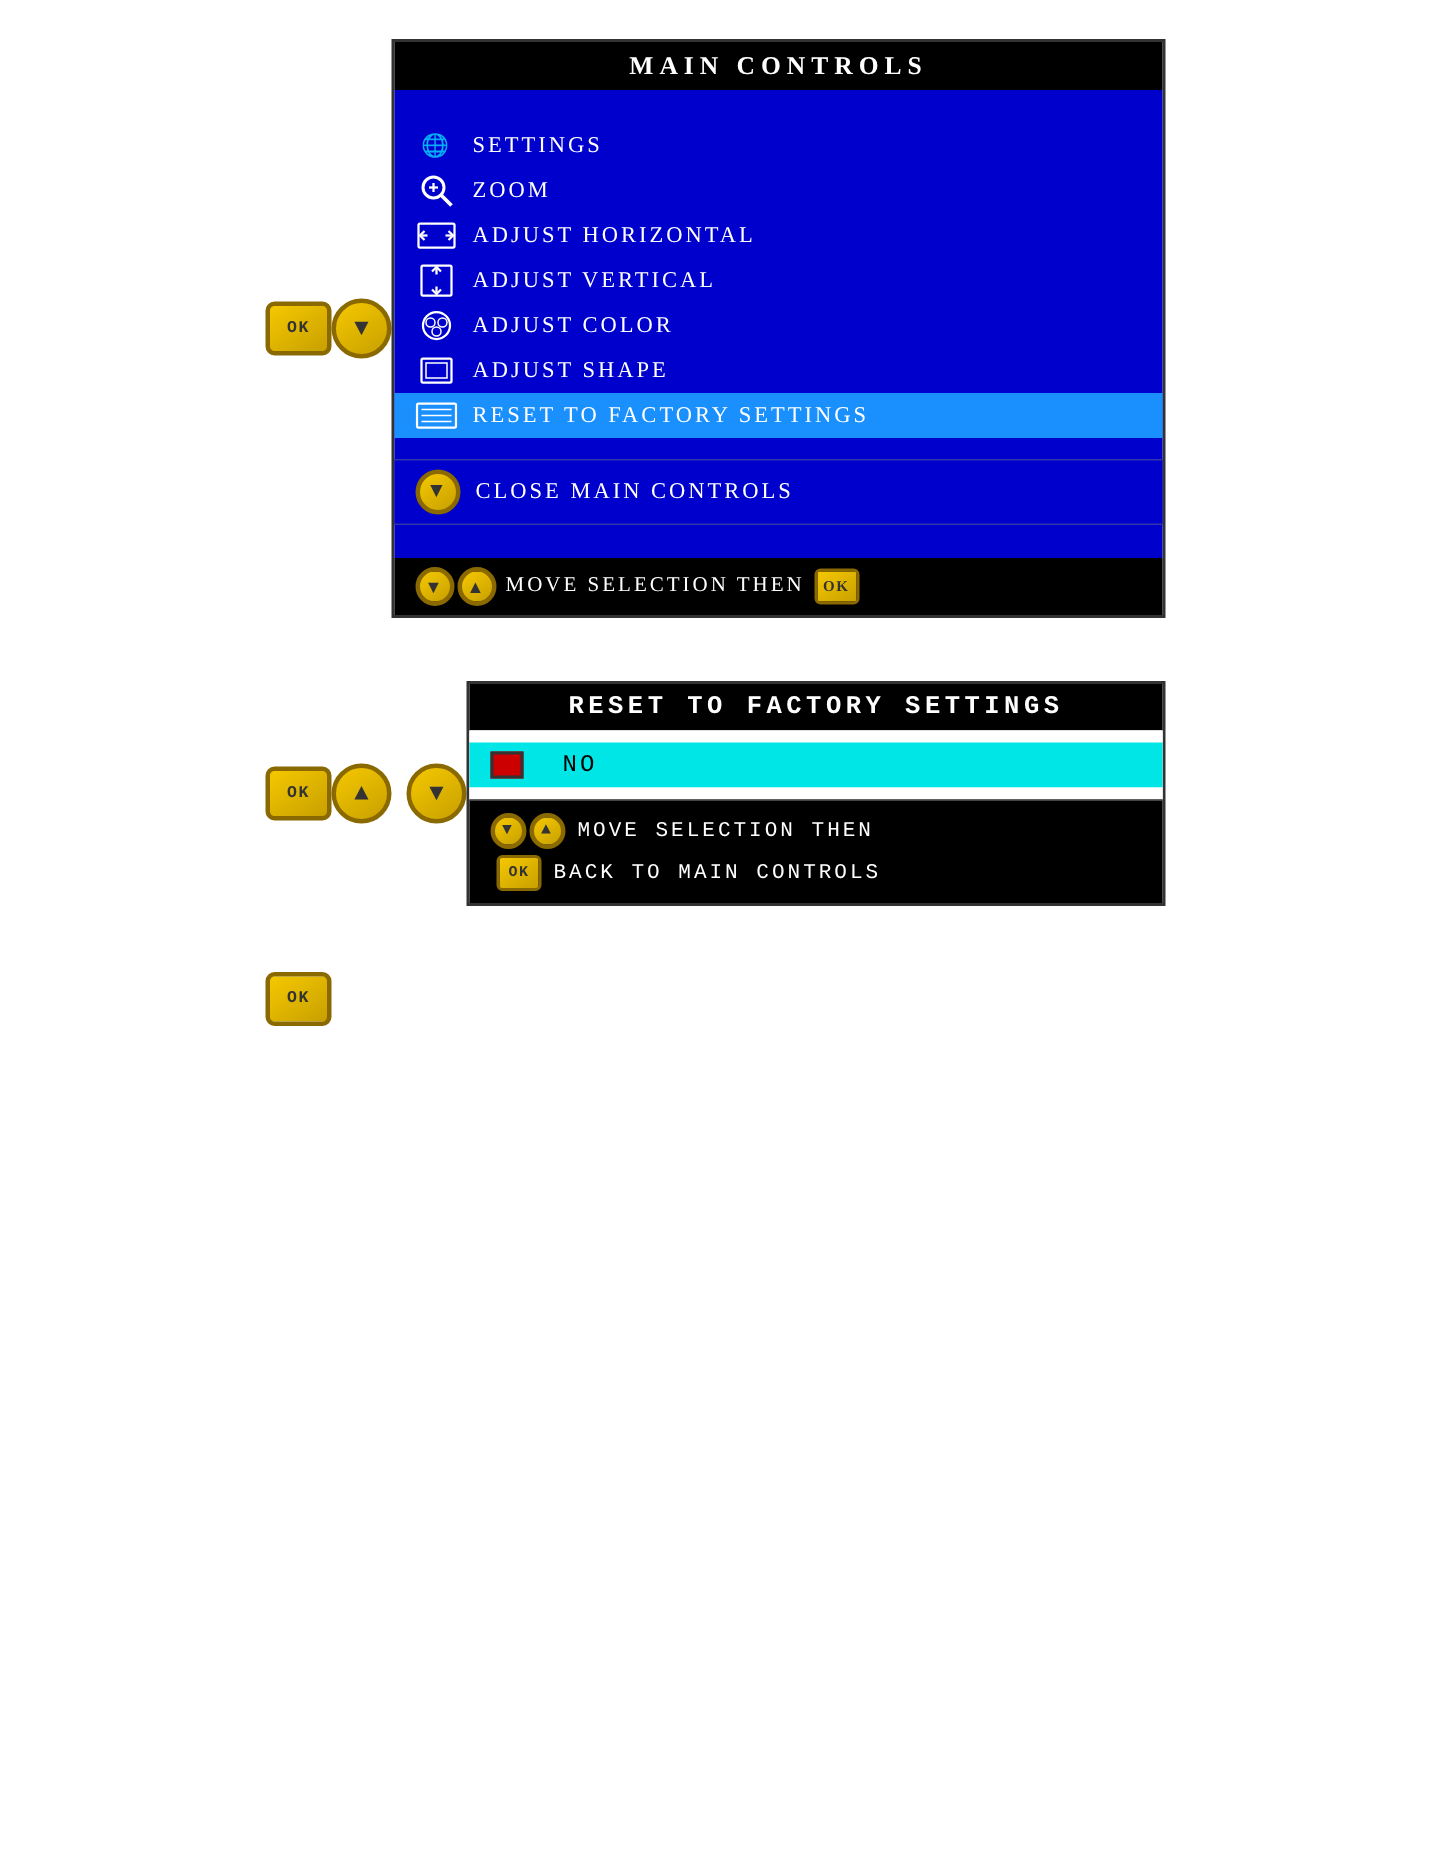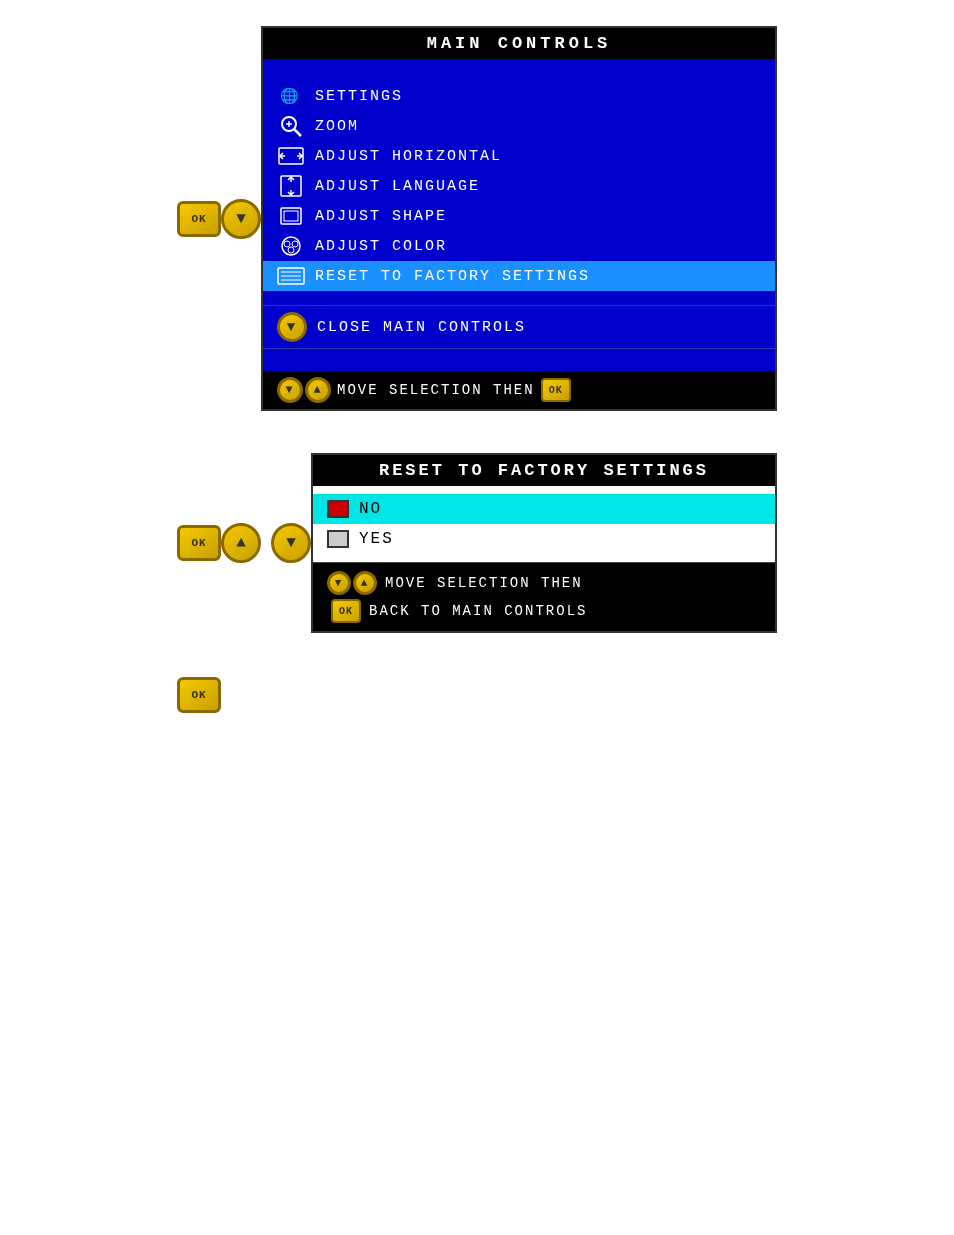--- a/index.html
+++ b/index.html
@@ -56,20 +56,21 @@
       align-items: center;
       gap: 10px;
       margin: 8px 0;
     }
 
     
     .menu-panel {
       width: 656px;
       border: 2px solid #333;
       margin: 6px 0;
+      font-family: Liberation Serif, serif;
     }
 
     .menu-title {
       background: #000000;
       color: #ffffff;
       text-align: center;
       padding: 6px 10px;
       font-size: 17px;
       letter-spacing: 4px;
       font-weight: bold;
@@ -151,21 +152,21 @@
     .reset-body {
       background: #ffffff;
     }
 
     .reset-item {
       display: flex;
       align-items: center;
       padding: 6px 14px;
       font-size: 16px;
       letter-spacing: 2px;
-      gap: 10px;
+      gap: 26px;
       color: #000;
     }
 
     .reset-item.selected {
       background: #00e5e5;
       color: #000000;
     }
 
     .reset-item .item-icon-small {
       display: inline-flex;
@@ -270,43 +271,43 @@
       <div class="menu-item">
         <span class="item-icon">
           <svg width="22" height="22" viewBox="0 0 22 22" fill="none">
             <rect x="1" y="1" width="20" height="20" rx="1" stroke="white" stroke-width="1.5" fill="none"></rect>
             <line x1="11" y1="3" x2="11" y2="7" stroke="white" stroke-width="1.5"></line>
             <polyline points="8,5 11,2 14,5" fill="none" stroke="white" stroke-width="1.5"></polyline>
             <line x1="11" y1="15" x2="11" y2="19" stroke="white" stroke-width="1.5"></line>
             <polyline points="8,17 11,20 14,17" fill="none" stroke="white" stroke-width="1.5"></polyline>
           </svg>
         </span>
-        <span>ADJUST  LANGUAGE</span>
-      </div>
-
-      <div class="menu-item">
-        <span class="item-icon">
-          <svg width="24" height="20" viewBox="0 0 24 20" fill="none">
-            <rect x="2" y="2" width="20" height="16" rx="1" stroke="white" stroke-width="1.5" fill="none"></rect>
-            <rect x="5" y="5" width="14" height="10" stroke="white" stroke-width="1" fill="none"></rect>
-          </svg>
-        </span>
-        <span>ADJUST  SHAPE</span>
+        <span>ADJUST  VERTICAL</span>
       </div>
 
       <div class="menu-item">
         <span class="item-icon">
           <svg width="24" height="22" viewBox="0 0 24 22" fill="none">
             <circle cx="12" cy="11" r="9" stroke="white" stroke-width="1.5" fill="none"></circle>
             <circle cx="8" cy="9" r="3" stroke="white" stroke-width="1" fill="none"></circle>
             <circle cx="16" cy="9" r="3" stroke="white" stroke-width="1" fill="none"></circle>
             <circle cx="12" cy="15" r="3" stroke="white" stroke-width="1" fill="none"></circle>
           </svg>
         </span>
         <span>ADJUST  COLOR</span>
+      </div>
+
+      <div class="menu-item">
+        <span class="item-icon">
+          <svg width="24" height="20" viewBox="0 0 24 20" fill="none">
+            <rect x="2" y="2" width="20" height="16" rx="1" stroke="white" stroke-width="1.5" fill="none"></rect>
+            <rect x="5" y="5" width="14" height="10" stroke="white" stroke-width="1" fill="none"></rect>
+          </svg>
+        </span>
+        <span>ADJUST  SHAPE</span>
       </div>
 
       <div class="menu-item selected">
         <span class="item-icon">
           <svg width="28" height="18" viewBox="0 0 28 18" fill="none">
             <rect x="1" y="1" width="26" height="16" rx="1" stroke="white" stroke-width="1.5" fill="none"></rect>
             <line x1="4" y1="5" x2="24" y2="5" stroke="white" stroke-width="1"></line>
             <line x1="4" y1="9" x2="24" y2="9" stroke="white" stroke-width="1"></line>
             <line x1="4" y1="13" x2="24" y2="13" stroke="white" stroke-width="1"></line>
           </svg>
@@ -354,24 +355,20 @@
   <div class="reset-panel">
     <div class="reset-title">RESET  TO  FACTORY  SETTINGS</div>
     <div class="reset-body">
       <div class="spacer" style="height:8px;background:#ffffff;"></div>
 
       <div class="reset-item selected">
         <span class="item-icon-small filled"></span>
         <span>NO</span>
       </div>
 
-      <div class="reset-item">
-        <span class="item-icon-small"></span>
-        <span>YES</span>
-      </div>
 
       <div class="spacer" style="height:8px;background:#ffffff;"></div>
     </div>
 
     <div class="reset-footer">
 
       <div class="reset-footer-line">
         <span style="display:inline-flex;gap:2px;">
           <div class="btn-icon btn-arrow" style="width:24px;height:24px;font-size:11px;">▼</div>
           <div class="btn-icon btn-arrow" style="width:24px;height:24px;font-size:11px;">▲</div>

